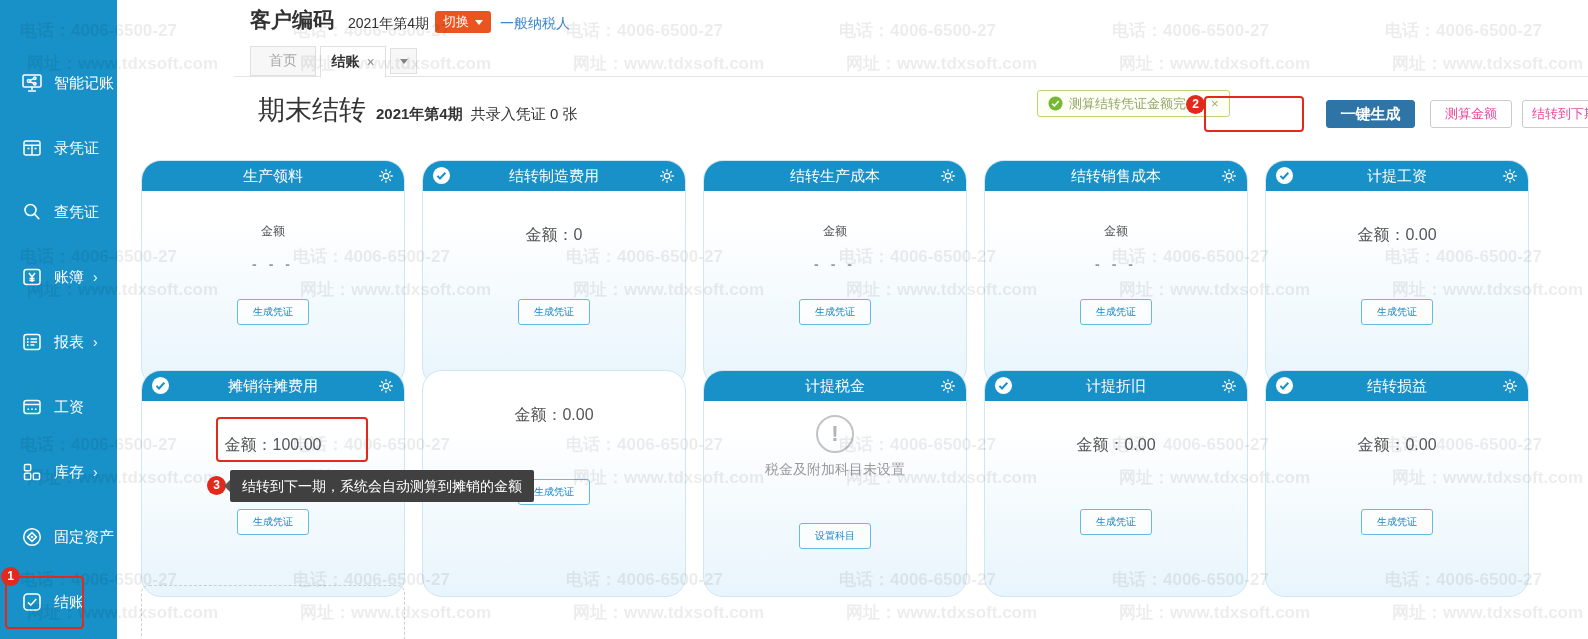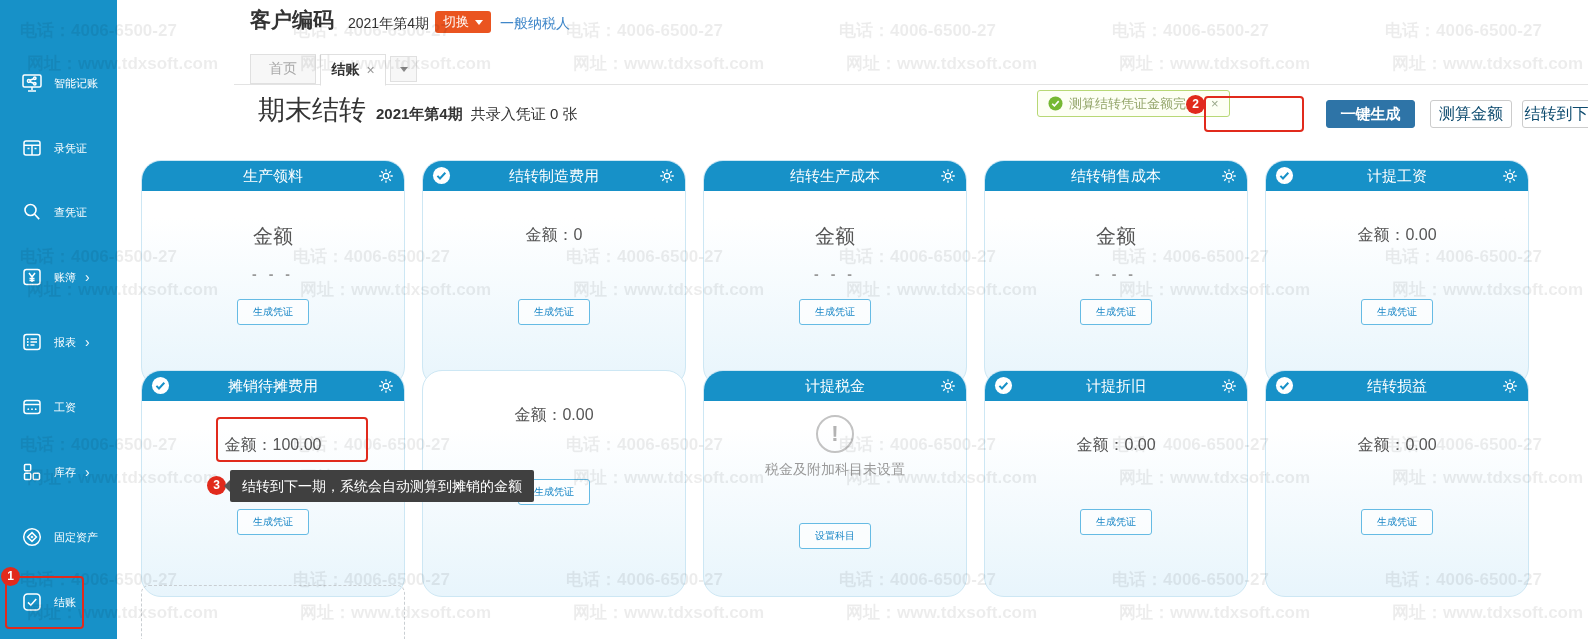--- a/index.html
+++ b/index.html
@@ -4,63 +4,63 @@
 <style>
   * { margin:0; padding:0; box-sizing:border-box; }
   html,body { background:#fff; }
   body { font-family:"Liberation Sans","DejaVu Sans",sans-serif; }
   .app { position:relative; width:1588px; height:639px; overflow:hidden; background:#fff; }
 
   
   .sidebar { position:absolute; left:0; top:0; width:117px; height:639px; background:#1791c8; z-index:2; }
   .side-item { position:absolute; left:0; width:117px; height:32px; display:flex; align-items:center; padding-left:20px; color:#fff; cursor:pointer; }
   .side-item .ic { width:24px; height:24px; flex:0 0 24px; }
-  .side-item .lbl { margin-left:10px; font-size:11px; white-space:nowrap; }
+  .side-item .lbl { margin-left:10px; font-size:15px; white-space:nowrap; }
   .side-item .arr { margin-left:9px; font-size:14px; opacity:.95; }
 
   
   .main { position:absolute; left:117px; top:0; right:0; bottom:0; background:#fff; z-index:1; }
 
   .customer-title { position:absolute; left:133px; top:6px; font-size:21px; font-weight:bold; color:#333; z-index:3; }
   .period-top { position:absolute; left:231px; top:15px; font-size:14px; color:#333; z-index:3; }
   .switch-btn { position:absolute; left:318px; top:11px; height:22px; padding:0 8px; background:#ea5420; color:#fff; font-size:13px; border:none; border-radius:3px; display:flex; align-items:center; gap:6px; cursor:pointer; z-index:3;text-align:right; }
   .switch-btn .caret { width:0; height:0; border-left:4px solid transparent; border-right:4px solid transparent; border-top:5px solid #fff; }
   .taxpayer { position:absolute; left:383px; top:15px; font-size:14px; color:#3f87c9; cursor:pointer; z-index:3; }
 
-  .tabbar { position:absolute; left:117px; top:45px; right:0; height:32px; border-bottom:1px solid #e3e3e3; background:#fff; z-index:3;margin-top:8px; }
+  .tabbar { position:absolute; left:117px; top:45px; right:0; height:32px; border-bottom:1px solid #e3e3e3; background:#fff; z-index:3; }
   .tab { position:absolute; top:1px; height:30px; display:flex; align-items:center; justify-content:center; font-size:14px; cursor:pointer; }
   .tab-home { left:16px; width:66px; background:#f7f7f7; border:1px solid #e0e0e0; color:#a9a9a9; }
   .tab-active { left:86px; width:66px; background:#fff; border:1px solid #e0e0e0; border-bottom:1px solid #fff; height:32px; color:#333; font-weight:bold; gap:7px; }
   .tab-active .x { font-weight:normal; color:#999; font-size:14px; }
   .tab-dd { left:156px; width:27px; top:3px; height:26px; background:#f7f7f7; border:1px solid #e0e0e0; }
   .tab-dd .caret { width:0; height:0; border-left:4px solid transparent; border-right:4px solid transparent; border-top:5px solid #888; }
 
   .page-head { position:absolute; left:141px; top:92px; display:flex; align-items:baseline; z-index:3; }
   .page-title { font-size:27px; color:#333; font-weight:500; }
   .page-period { margin-left:10px; font-size:15px; font-weight:bold; color:#333; }
   .page-count { margin-left:8px; font-size:15px; color:#333; }
 
   .toast { position:absolute; left:920px; top:90px; height:27px; padding:0 10px; background:#fdfff4; border:1px solid #b8d876; border-radius:3px; display:flex; align-items:center; z-index:3; }
   .toast .t-txt { font-size:13px; color:#93a56a; margin-left:6px; }
   .toast .t-x { font-size:13px; color:#9aa88a; margin-left:12px; cursor:pointer; }
 
-  .btn { position:absolute; top:100px; height:28px; font-size:16px; border:1px solid #ccc; background:#fff; color:#0c4a6e; border-radius:3px; cursor:pointer; z-index:3; text-align:center; }
+  .btn { position:absolute; top:100px; height:28px; font-size:13px; border:1px solid #ccc; background:#fff; color:#ec4899; border-radius:3px; cursor:pointer; z-index:3; text-align:center; }
   .btn-primary { left:1209px; width:89px; background:#2e74a7; border-color:#2e74a7; color:#fff; font-size:15px; font-weight:600; }
   .btn-calc { left:1313px; width:82px; }
   .btn-carry { left:1405px; width:85px; }
 
   
   .card { position:absolute; width:264px; height:227px; border:1px solid #cde7f4; border-radius:20px; overflow:hidden; background:linear-gradient(180deg,#ffffff 25%,#e8f5fc 100%); z-index:2; }
   .card-head { position:relative; height:30px; background:#1791c8; display:flex; align-items:center; justify-content:center; }
   .card-title { color:#fff; font-size:15px; }
   .chk { position:absolute; left:9px; top:5px; width:19px; height:19px; }
   .gear { position:absolute; right:9px; top:6px; width:18px; height:18px; cursor:pointer; }
   .card-body { position:relative; height:154px; text-align:center; }
   .amount { padding-top:34px; font-size:16px; color:#555; }
-  .amount-label { padding-top:32px; font-size:20px; color:#555; }
+  .amount-label { padding-top:32px; font-size:12px; color:#555; }
   .dashes { margin-top:16px; font-size:14px; font-weight:bold; color:#999; letter-spacing:4px; }
   .card-btn { position:absolute; bottom:20px; left:50%; transform:translateX(-50%); padding:5px 15px; font-size:10px; color:#1886c6; background:rgba(255,255,255,.65); border:1px solid #66bbe4; border-radius:3px; cursor:pointer; white-space:nowrap; }
   .warn-circle { width:38px; height:38px; margin:14px auto 0; border:2px solid #c3c3c3; border-radius:50%; color:#b3b3b3; font-size:22px; font-weight:bold; line-height:34px; }
   .warn-text { margin-top:8px; font-size:14px; color:#9a9a9a; }
 
   .dashed-box { position:absolute; left:141px; top:585px; width:264px; height:80px; border:1px dashed #c9ced2; border-radius:8px; z-index:2; }
 
   
   .wm-layer { position:absolute; inset:0; z-index:40; pointer-events:none; }
   .wm-cell { position:absolute; color:rgba(0,0,0,0.075); font-size:17px; font-weight:bold; white-space:nowrap; line-height:33px; }

